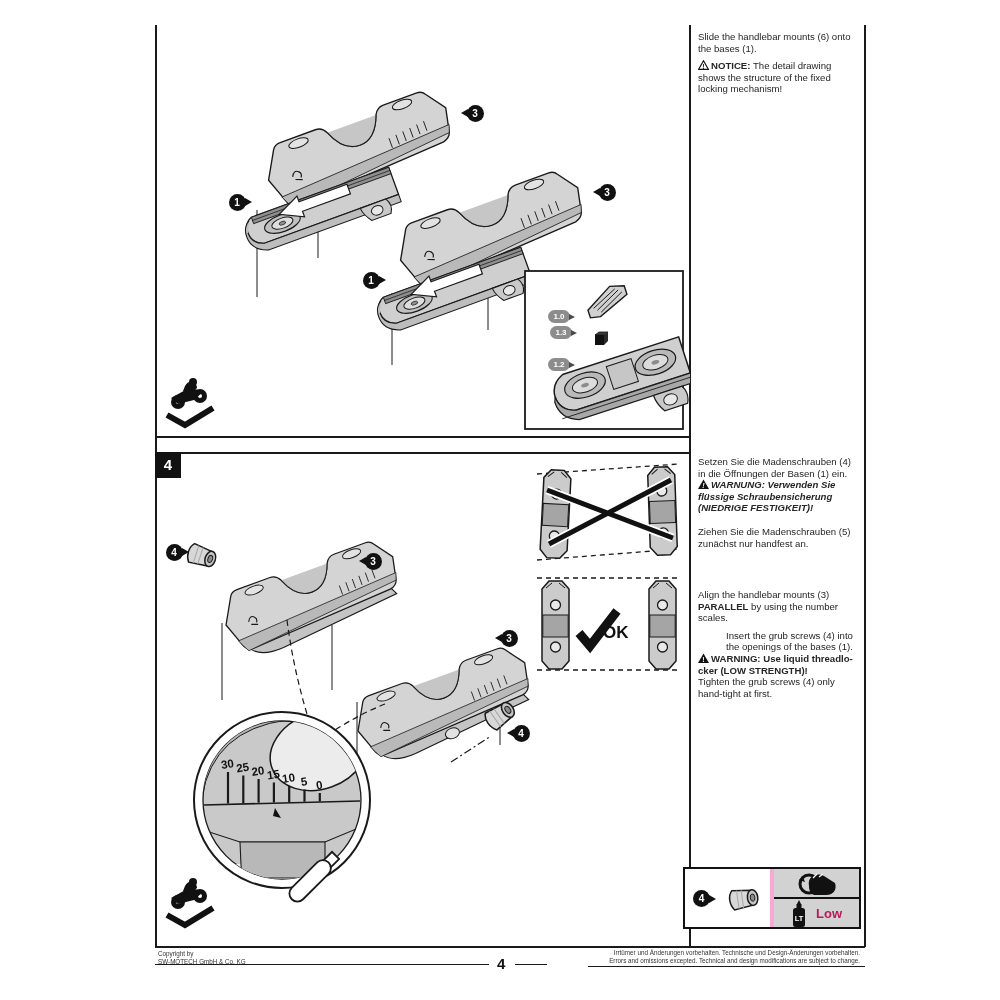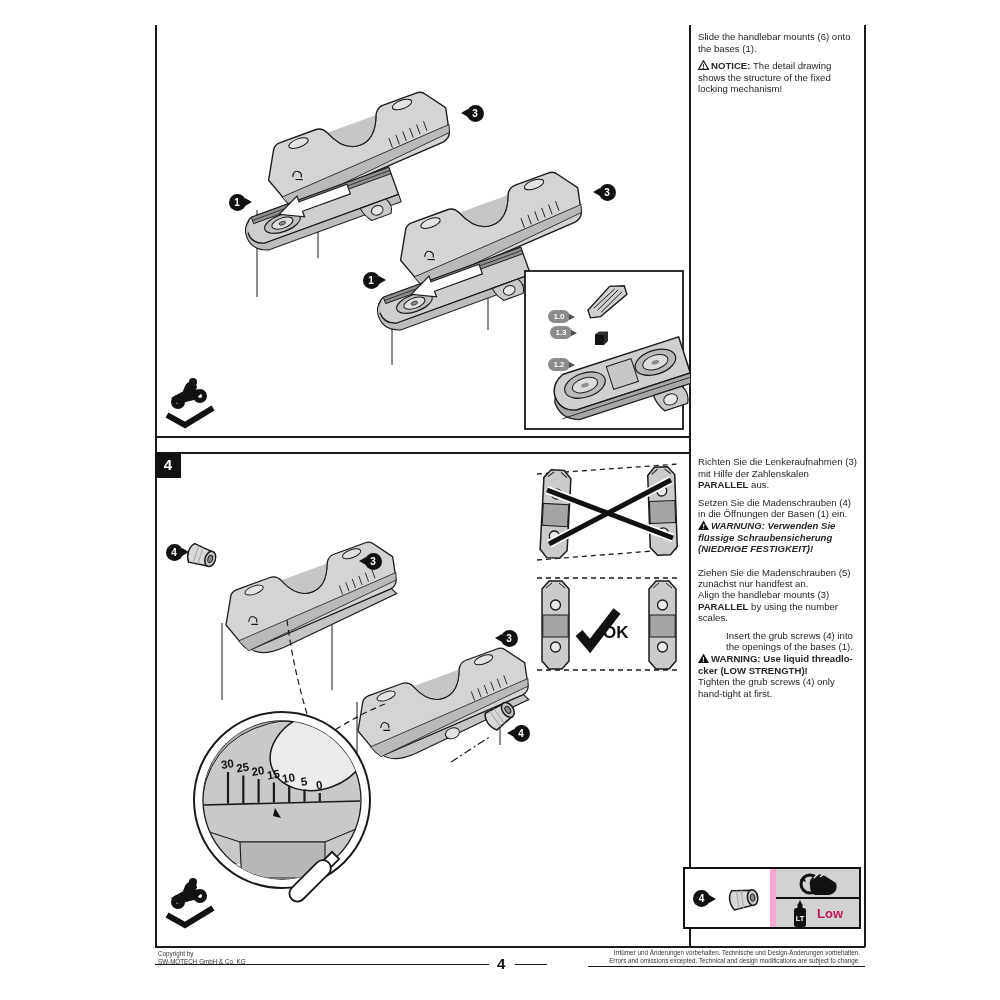--- a/index.html
+++ b/index.html
@@ -28,21 +28,21 @@
   
   .tcol{position:absolute;left:698px;width:161px;font-size:9.6px;line-height:11.6px;}
   .tcol p{margin:0 0 6px 0;}
   .tcol .warn{font-weight:bold;}
   .tcol .notice{}
   .tri{display:inline-block;vertical-align:-1px;margin-right:2px;}
   
   .ptable{position:absolute;left:683px;top:867px;width:174px;height:58px;
           border:2px solid #111;display:flex;background:#fff;z-index:5;}
   .ptable .lcell{width:85px;display:flex;align-items:center;justify-content:center;position:relative;}
-  .ptable .rcol{flex:1;border-left:6px solid #f9a8d4;display:flex;flex-direction:column;}
+  .ptable .rcol{flex:1;border-left:4px solid #f9a8d4;display:flex;flex-direction:column;}
   .ptable .rrow{flex:1;background:#d2d2d2;display:flex;align-items:center;justify-content:center;}
   .ptable .rrow.top{border-bottom:2px solid #111;}
   .ptable .lowtxt{font:bold 13px "Liberation Sans",sans-serif;color:#be185d;margin-left:9px;}
   
   .foot-small{position:absolute;font-size:6.3px;line-height:7.5px;color:#333;}
   .pagenum{position:absolute;font:bold 15px "Liberation Sans",sans-serif;color:#111;}
 </style>
 </head>
 <body>
 
@@ -294,21 +294,20 @@
     <p><span>Slide the handlebar mounts (6) onto the bases (1).</span></p>
     <p class="notice">
       <svg class="tri" width="11" height="10" viewBox="0 0 11 10">
           <path d="M5.5,0.8 L10.4,9.3 L0.6,9.3 Z" fill="none" stroke="#111" stroke-width="1.2"></path>
           <text x="5.5" y="8.6" font-size="7" font-weight="bold" fill="#111" text-anchor="middle" font-family="Liberation Sans, sans-serif">!</text>
         </svg><b>NOTICE:</b><span> The detail drawing shows the structure of the fixed locking mechanism!</span>
     </p>
   </div>
 
   <div class="tcol" style="top:456px;">
-    <p><span>Richten Sie die Lenkeraufnahmen (3) mit Hilfe der Zahlenskalen </span><b>PARALLEL</b><span> aus.</span></p>
     <p style="margin-bottom:0;"><span>Setzen Sie die Madenschrauben (4) in die Öffnungen der Basen (1) ein.</span></p>
     <p class="warn" style="margin-bottom:12px;font-style:italic;">
       <svg class="tri" width="11" height="10" viewBox="0 0 11 10">
           <path d="M5.5,0.5 L11,10 L0,10 Z" fill="#111"></path>
           <text x="5.5" y="9" font-size="7" font-weight="bold" fill="#fff" text-anchor="middle" font-family="Liberation Sans, sans-serif">!</text>
         </svg><span>WARNUNG: Verwenden Sie flüssige Schraubensicherung (NIEDRIGE FESTIGKEIT)!</span>
     </p>
     <p><span>Ziehen Sie die Madenschrauben (5) zunächst nur handfest an.</span></p>
   </div>
 

